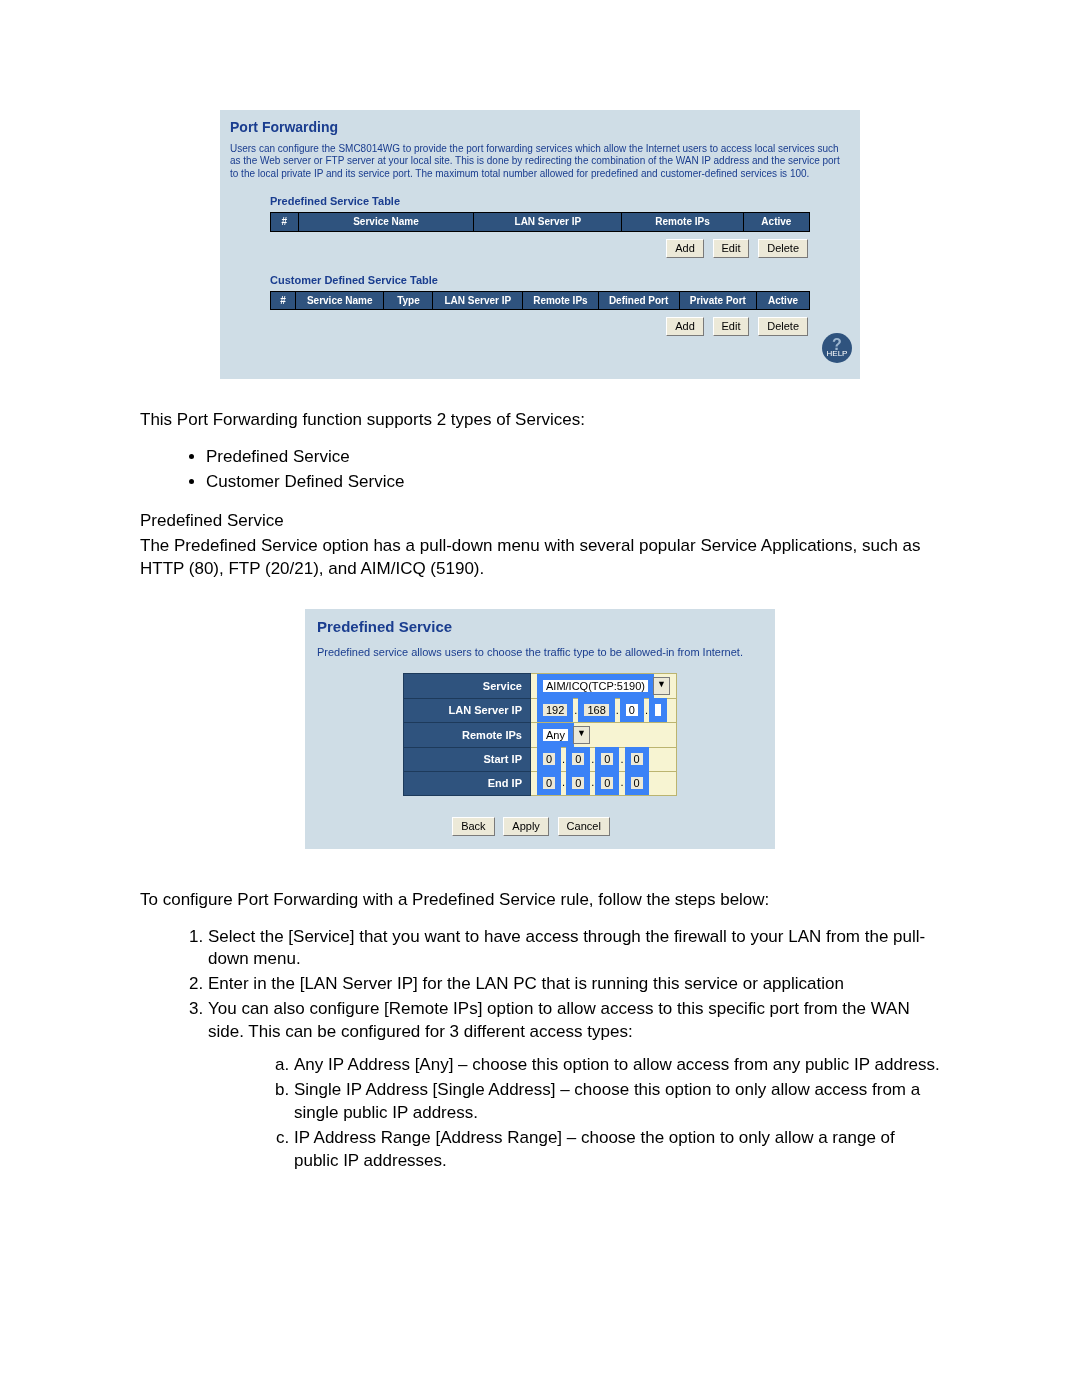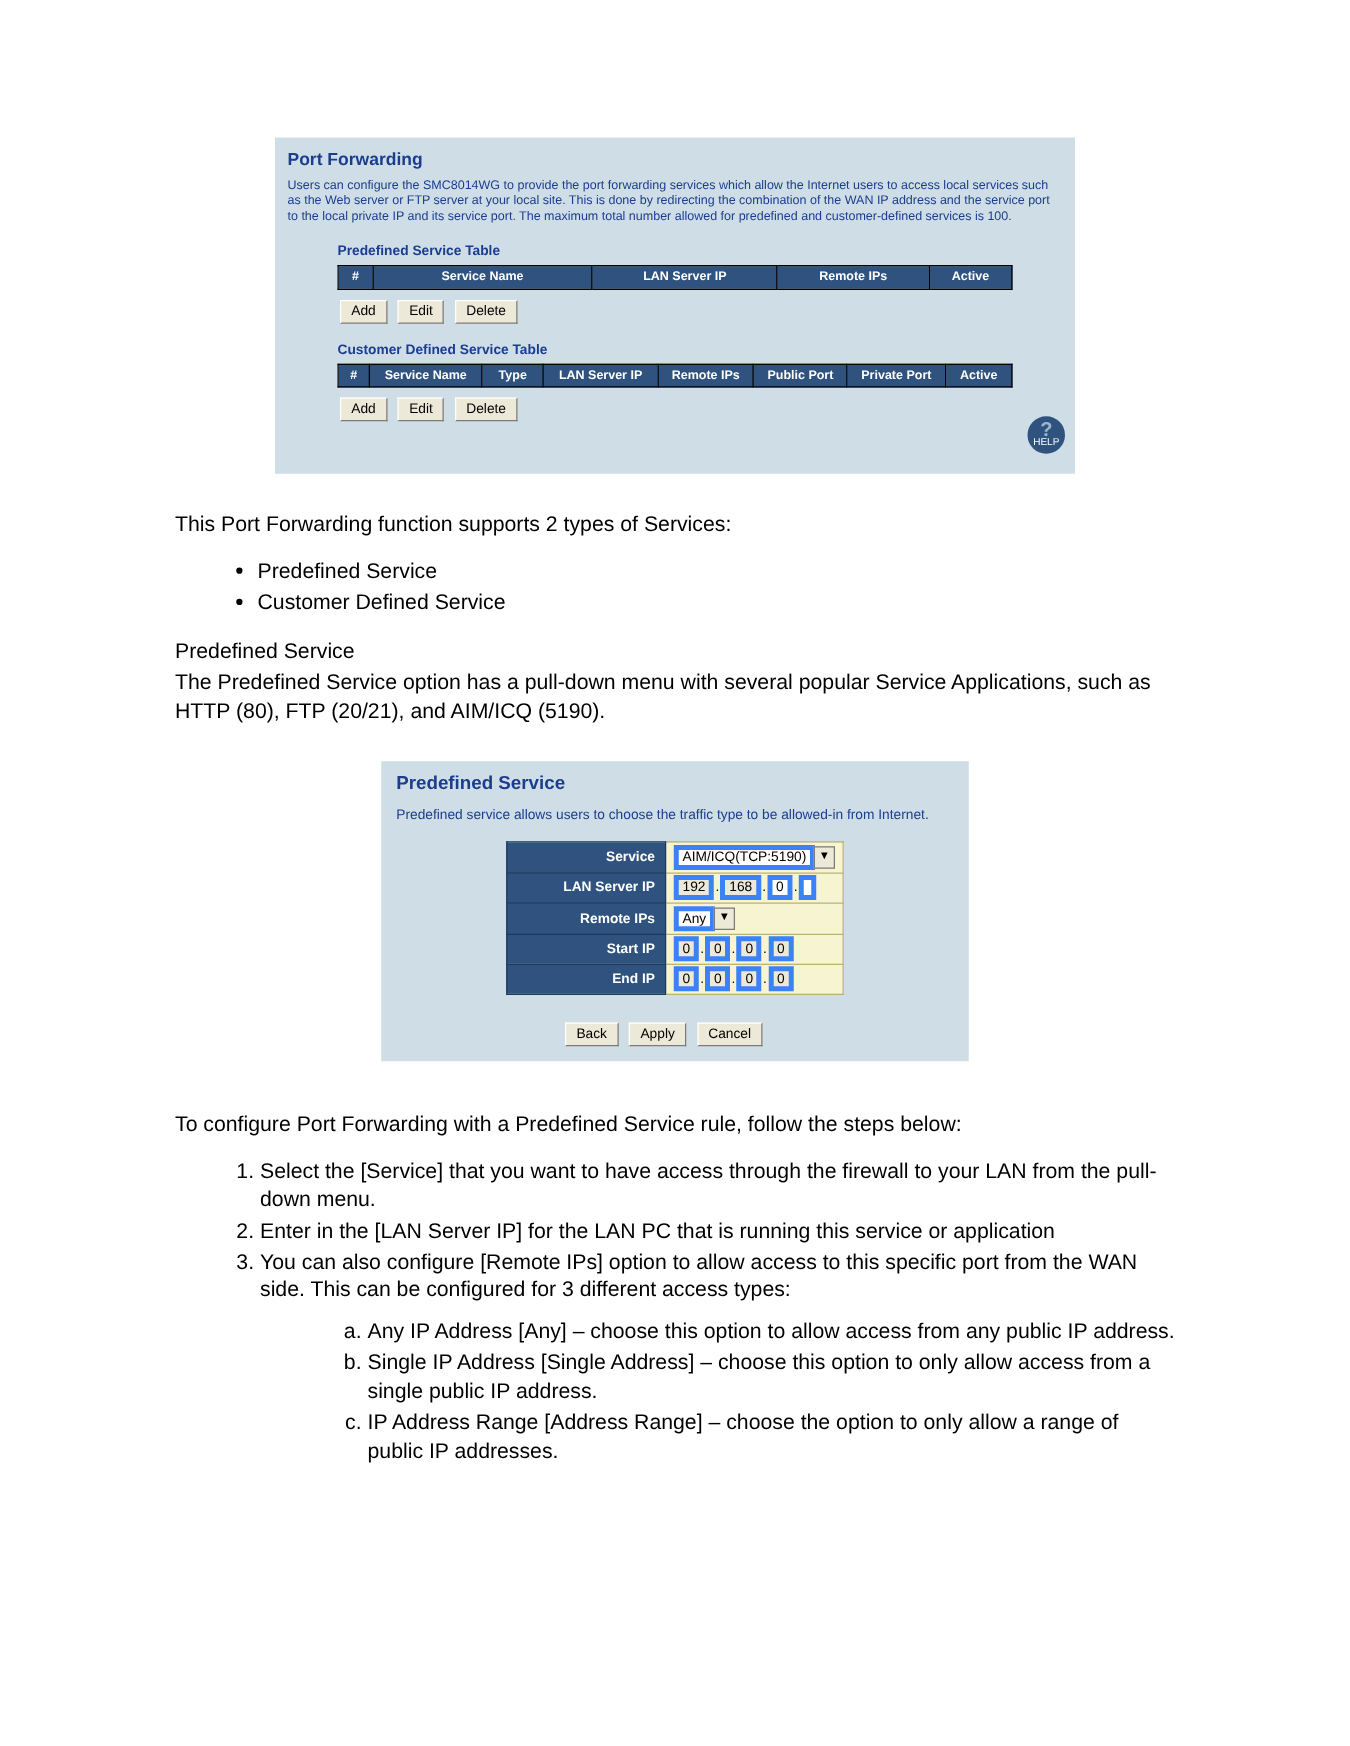--- a/index.html
+++ b/index.html
@@ -5,40 +5,40 @@
   html,body{margin:0;padding:0;background:#fff;font-family:Arial,Helvetica,sans-serif;color:#000}
   .page{width:1080px;margin:0 auto;padding:110px 140px 60px 140px;box-sizing:border-box;font-size:17px;line-height:1.35}
 
   
   .ss1{width:640px;margin:0 auto 30px auto;background:#cfdde6;box-sizing:border-box;padding:8px 10px 8px 10px;position:relative}
   .ss1-title{color:#1a3d8f;font-weight:bold;font-size:14px;margin-bottom:6px}
   .ss1-desc{color:#1a3d8f;font-size:10px;line-height:1.25;margin-bottom:14px}
   .ss1-section-title{color:#1a3d8f;font-weight:bold;font-size:11px;margin:4px 0 3px 40px}
   table.tbl{border-collapse:collapse;width:540px;margin:0 0 4px 40px}
   table.tbl th{background:#2f537e;color:#fff;font-weight:bold;font-size:10px;padding:2px 4px;border:1px solid #000;text-align:center}
-  .btn-row{text-align:left;width:540px;margin:0 0 14px 40px}
+  .btn-row{text-align:right;width:540px;margin:0 0 14px 40px}
   .win-btn{display:inline-block;background:#ece9d8;border:1px solid #7a7a7a;border-top-color:#fff;border-left-color:#fff;font-family:Tahoma,Arial,sans-serif;font-size:11px;padding:1px 8px;margin:0 2px;line-height:15px}
   .help-badge{position:absolute;right:8px;bottom:16px;width:30px;height:30px;border-radius:50%;background:#2f537e;color:#fff;font-size:8px;display:flex;align-items:flex-end;justify-content:center;padding-bottom:3px;box-sizing:border-box}
   .help-badge::before{content:"?";position:absolute;top:1px;left:0;right:0;text-align:center;font-size:16px;color:#9db6cf;font-weight:bold}
 
   
   .body-text{margin:0 0 14px 0}
   ul.bullets{margin:0 0 16px 46px;padding:0}
   ul.bullets li{list-style:disc;margin:2px 0 2px 20px}
   .subhead{margin:14px 0 2px 0}
   .para{margin:0 0 4px 0}
 
   
   .ss2{width:470px;margin:28px auto 40px auto;background:#cfdde6;box-sizing:border-box;padding:8px 12px 12px 12px}
   .ss2-title{color:#1a3d8f;font-weight:bold;font-size:15px;margin-bottom:8px}
   .ss2-desc{color:#1a3d8f;font-size:11px;line-height:1.3;margin-bottom:14px}
   table.form{border-collapse:collapse;margin:0 auto 18px auto}
   table.form td.lab{background:#2f537e;color:#fff;font-weight:bold;font-size:11px;text-align:right;padding:4px 8px;border:1px solid #1d3a5b;width:110px}
   table.form td.fld{background:#f7f4d2;padding:3px 6px;border:1px solid #bbb470;font-size:11px}
-  .inp{background:#fff;border:4px solid #3b82f6;font-family:Tahoma,Arial;font-size:11px;height:16px;padding:0 3px;box-sizing:border-box;vertical-align:middle}
+  .inp{background:#fff;border:6px solid #3b82f6;font-family:Tahoma,Arial;font-size:11px;height:16px;padding:0 3px;box-sizing:border-box;vertical-align:middle}
   .inp.wide{width:180px}
   .inp.oct{width:30px}
   .inp.oct.ro{background:#ece9d8}
   .sel-caret{display:inline-block;width:15px;height:16px;background:#ece9d8;border:1px solid #7a7a7a;vertical-align:middle;text-align:center;line-height:13px;font-size:9px;margin-left:-1px}
   .dot{font-size:11px;padding:0 1px}
   .ss2-btn-row{text-align:center;padding-right:18px}
 
   
   ol.steps{margin:0 0 14px 46px;padding:0}
   ol.steps>li{margin:2px 0 2px 22px}
@@ -74,21 +74,21 @@
 
     <div class="ss1-section-title">Customer Defined Service Table</div>
     <table class="tbl">
       <tbody>
           <tr>
         <th style="width:16px">#</th>
         <th>Service Name</th>
         <th style="width:40px">Type</th>
         <th>LAN Server IP</th>
         <th>Remote IPs</th>
-        <th>Public Port</th>
+        <th>Defined Port</th>
         <th>Private Port</th>
         <th style="width:44px">Active</th>
       </tr>
     </tbody>
       </table>
     <div class="btn-row" style="margin-bottom:34px">
       <span class="win-btn">Add</span>
       <span class="win-btn">Edit</span>
       <span class="win-btn">Delete</span>
     </div>

